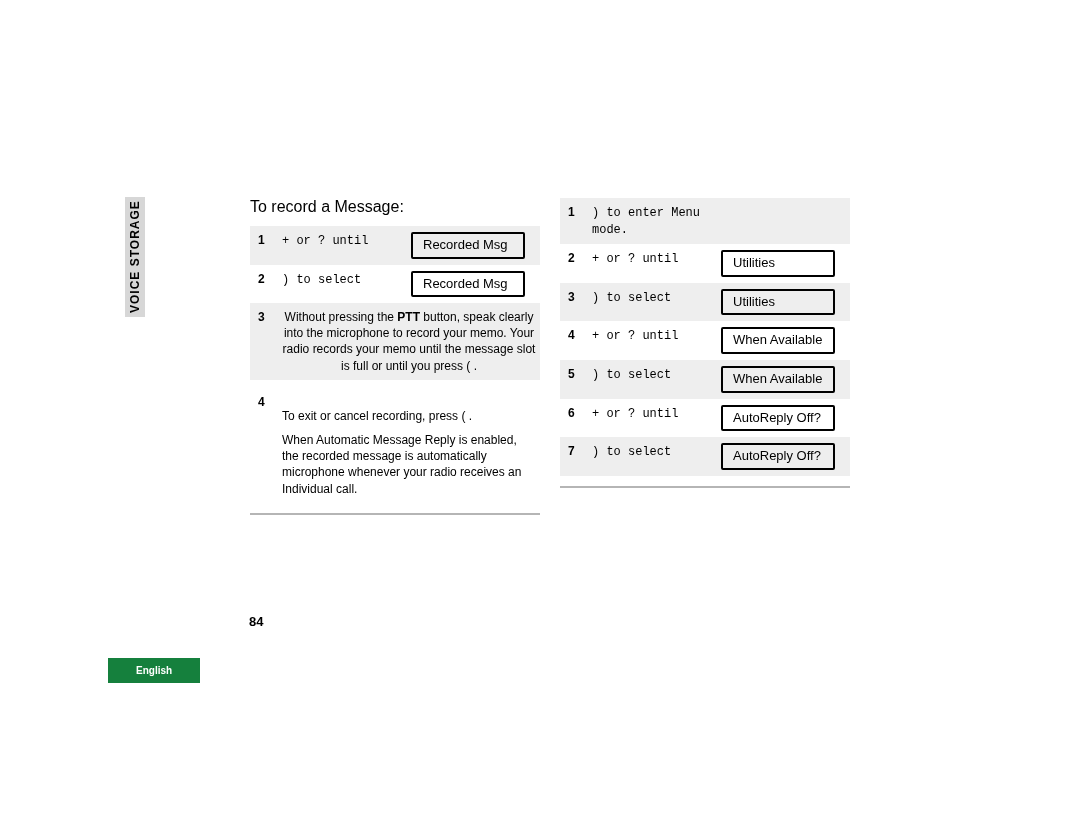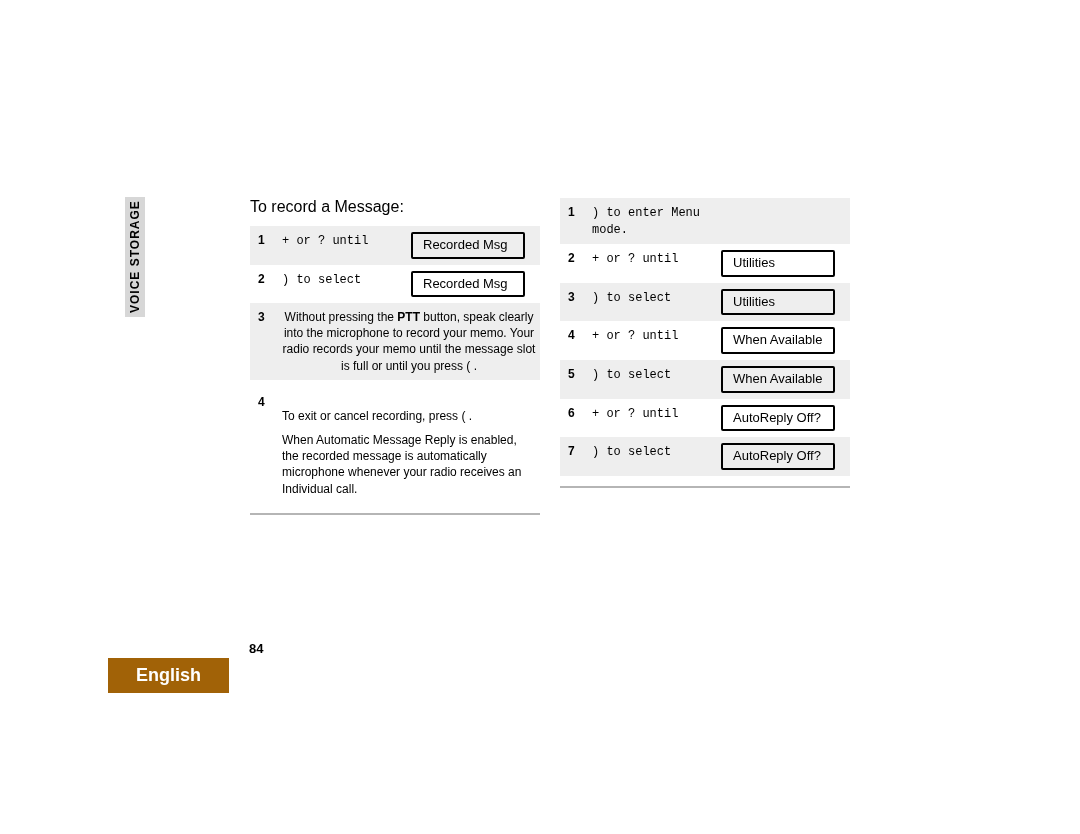--- a/index.html
+++ b/index.html
@@ -36,31 +36,31 @@
     text-align: center;
     line-height: 20px;
     font-size: 12px;
   }
 
   
   .lang-tab {
     position: absolute;
     left: 108px;
     top: 658px;
-    background: #a16207;
+    background: #15803d;
     color: #fff;
     font-weight: bold;
-    font-size: 18px;
+    font-size: 10px;
     padding: 7px 28px 7px 28px;
   }
 
   .page-num {
     position: absolute;
     left: 249px;
-    top: 641px;
+    top: 614px;
     font-weight: bold;
     font-size: 13px;
   }
 
   
   .col {
     position: absolute;
     top: 198px;
     width: 290px;
   }

